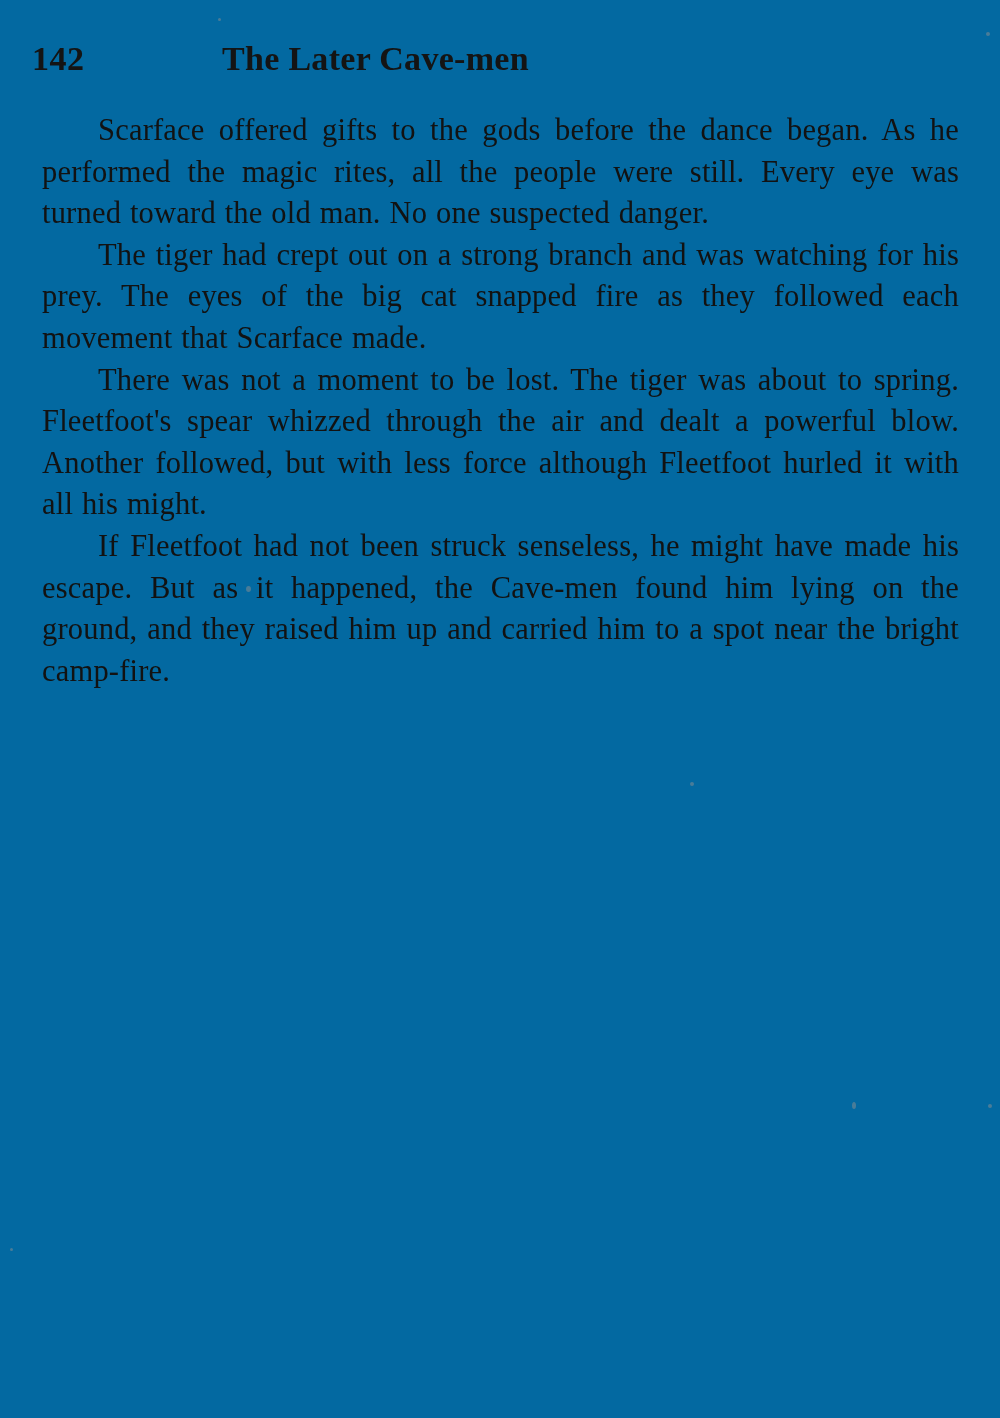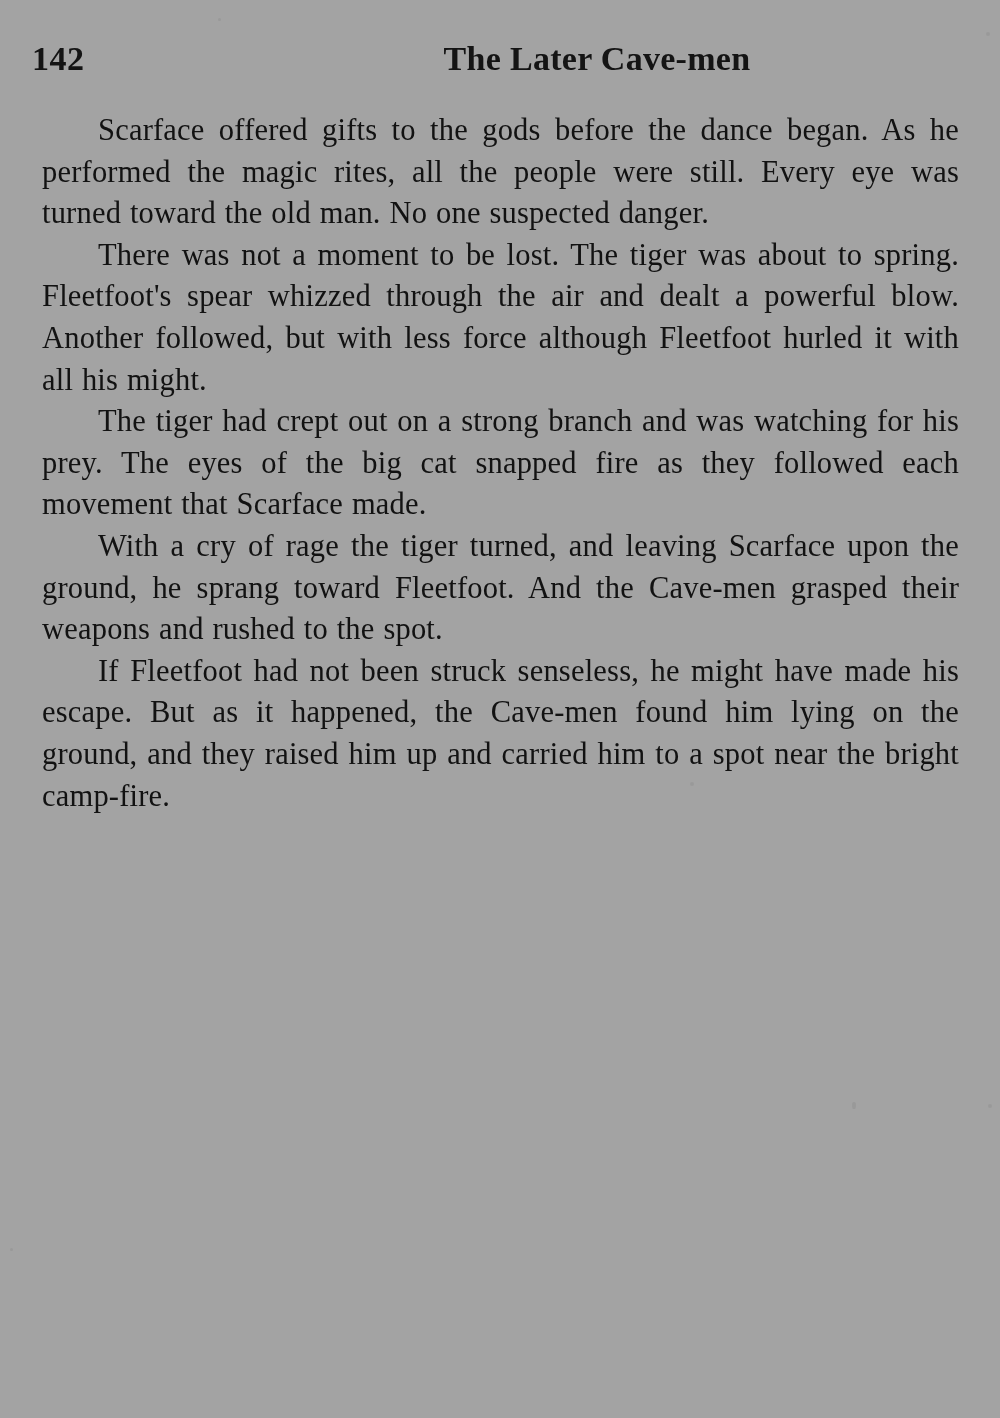--- a/index.html
+++ b/index.html
@@ -13,21 +13,21 @@
     font-family: "Liberation Serif", serif;
     color: #111111;
     overflow: hidden;
   }
   .page {
     position: relative;
     width: 1000px;
     height: 1418px;
     box-sizing: border-box;
     padding: 40px 28px 0 28px;
-    background: #a3a3a3;
+    background: #0369a1;
   }
   .header {
     display: flex;
     align-items: baseline;
     margin: 0 0 0 0;
     padding: 0 0 0 0;
     height: 62px;
   }
   .page-number {
     font-family: "Liberation Serif", serif;
@@ -39,21 +39,21 @@
     flex: 0 0 auto;
     padding-left: 4px;
   }
   .running-head {
     font-family: "Liberation Serif", serif;
     font-weight: bold;
     font-size: 34px;
     color: #141414;
     letter-spacing: 0.3px;
     flex: 1 1 auto;
-    text-align: center;
+    text-align: left;
   }
   .body-text {
     margin-top: 8px;
     padding: 0 10px 0 14px;
   }
   .body-text p {
     margin: 0 3px 0 0;
     text-indent: 56px;
     font-size: 30.5px;
     line-height: 41.6px;
@@ -80,23 +80,22 @@
 
 <div class="page">
 
   <div class="header">
     <div class="page-number">142</div>
     <div class="running-head">The Later Cave-men</div>
   </div>
 
   <div class="body-text">
     <p>Scarface offered gifts to the gods before the dance began.   As he performed the magic rites, all the people were still.   Every eye was turned toward the old man. No one suspected danger.</p>
+    <p>The tiger had crept out on a strong branch and was watching for his prey.   The eyes of the big cat snapped fire as they followed each movement that Scarface made.</p>
     <p>There was not a moment to be lost.   The tiger was about to spring.   Fleetfoot's spear whizzed through the air and dealt a powerful blow.   Another followed, but with less force although Fleetfoot hurled it with all his might.</p>
-    <p>The tiger had crept out on a strong branch and was watching for his prey.   The eyes of the big cat snapped fire as they followed each movement that Scarface made.</p>
-    <p>With a cry of rage the tiger turned, and leaving Scarface upon the ground, he sprang toward Fleetfoot. And the Cave-men grasped their weapons and rushed to the spot.</p>
     <p>If Fleetfoot had not been struck senseless, he might have made his escape.   But as it happened, the Cave-men found him lying on the ground, and they raised him up and carried him to a spot near the bright camp-fire.</p>
   </div>
 
   <span class="speck" style="left:986px;top:32px;width:4px;height:4px;"></span>
   <span class="speck" style="left:218px;top:18px;width:3px;height:3px;"></span>
   <span class="speck" style="left:246px;top:586px;width:5px;height:6px;"></span>
   <span class="speck" style="left:690px;top:782px;width:4px;height:4px;"></span>
   <span class="speck" style="left:988px;top:1104px;width:4px;height:4px;"></span>
   <span class="speck" style="left:852px;top:1102px;width:4px;height:7px;"></span>
   <span class="speck" style="left:10px;top:1248px;width:3px;height:3px;"></span>

